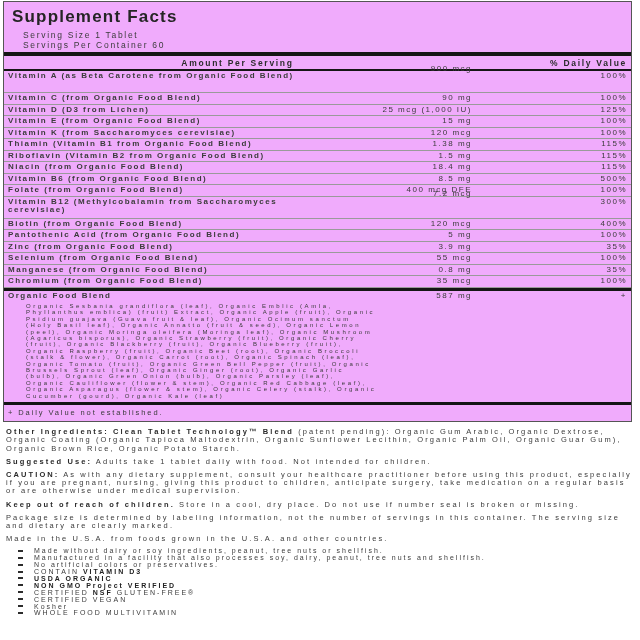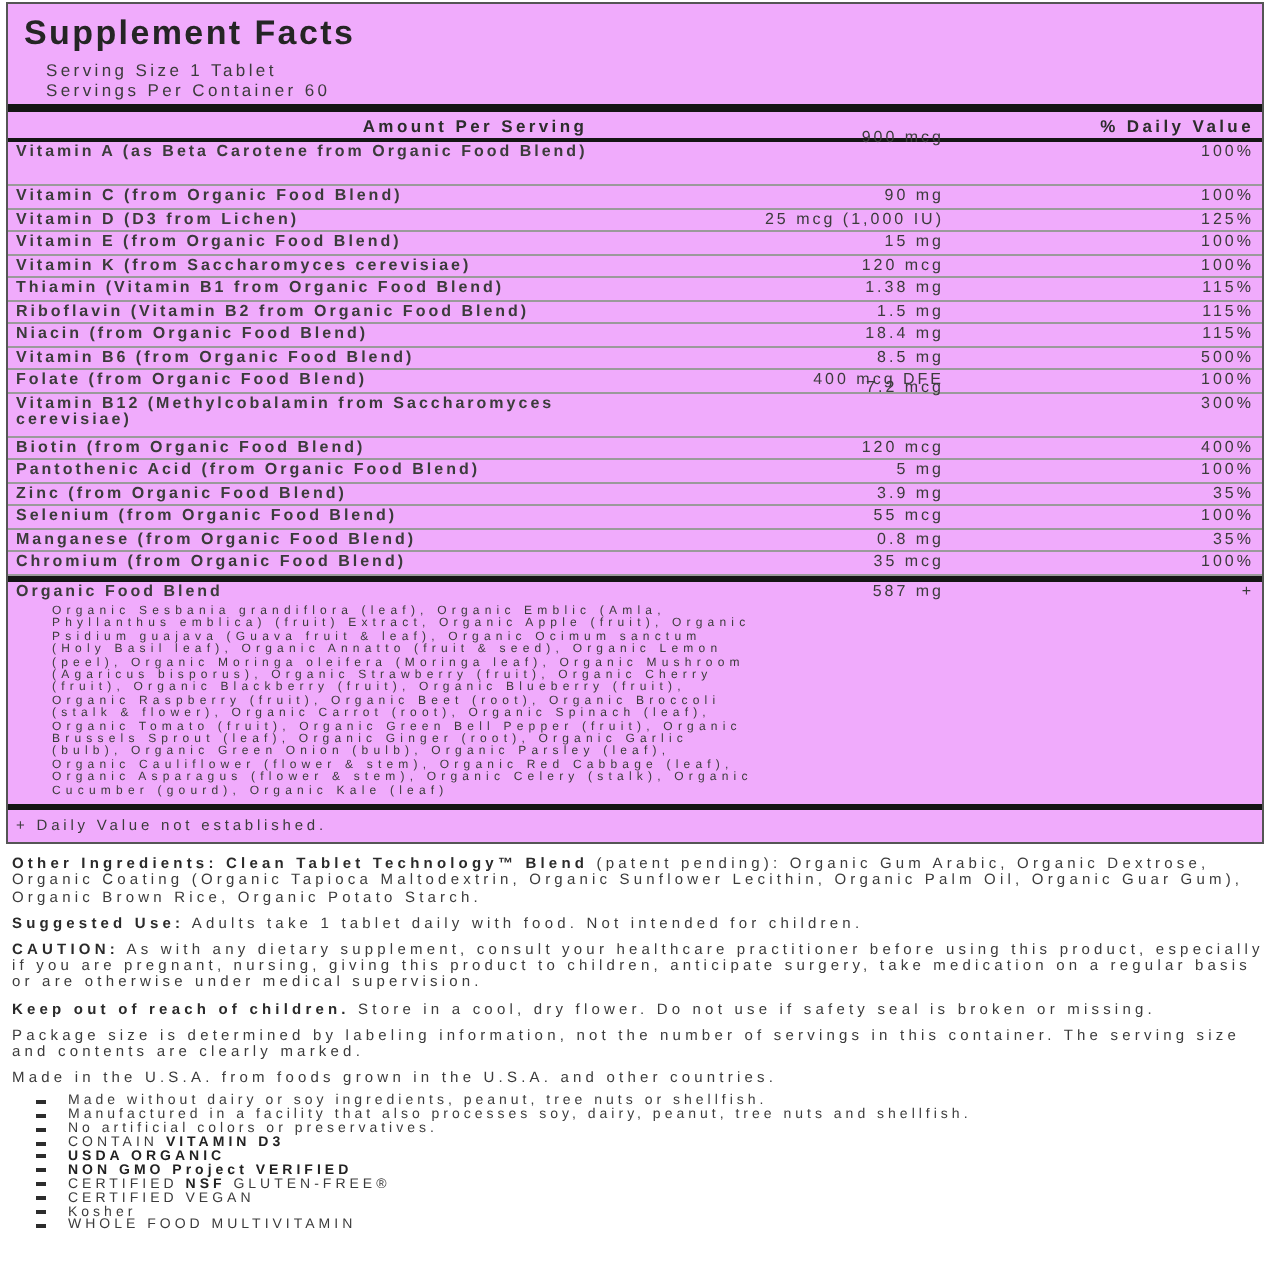--- a/index.html
+++ b/index.html
@@ -161,22 +161,22 @@
     </div>
     <div class="sf-blend-detail">Organic Sesbania grandiflora (leaf), Organic Emblic (Amla, Phyllanthus emblica) (fruit) Extract, Organic Apple (fruit), Organic Psidium guajava (Guava fruit &amp; leaf), Organic Ocimum sanctum (Holy Basil leaf), Organic Annatto (fruit &amp; seed), Organic Lemon (peel), Organic Moringa oleifera (Moringa leaf), Organic Mushroom (Agaricus bisporus), Organic Strawberry (fruit), Organic Cherry (fruit), Organic Blackberry (fruit), Organic Blueberry (fruit), Organic Raspberry (fruit), Organic Beet (root), Organic Broccoli (stalk &amp; flower), Organic Carrot (root), Organic Spinach (leaf), Organic Tomato (fruit), Organic Green Bell Pepper (fruit), Organic Brussels Sprout (leaf), Organic Ginger (root), Organic Garlic (bulb), Organic Green Onion (bulb), Organic Parsley (leaf), Organic Cauliflower (flower &amp; stem), Organic Red Cabbage (leaf), Organic Asparagus (flower &amp; stem), Organic Celery (stalk), Organic Cucumber (gourd), Organic Kale (leaf)</div>
 
     <div class="sf-footnote">+ Daily Value not established.</div>
   </div>
 
   <div class="info">
     <p class="para"><b>Other Ingredients: Clean Tablet Technology™ Blend</b><span> (patent pending): Organic Gum Arabic, Organic Dextrose, Organic Coating (Organic Tapioca Maltodextrin, Organic Sunflower Lecithin, Organic Palm Oil, Organic Guar Gum), Organic Brown Rice, Organic Potato Starch.</span></p>
     <p class="para"><b>Suggested Use:</b><span> Adults take 1 tablet daily with food. Not intended for children.</span></p>
     <p class="para"><b>CAUTION:</b><span> As with any dietary supplement, consult your healthcare practitioner before using this product, especially if you are pregnant, nursing, giving this product to children, anticipate surgery, take medication on a regular basis or are otherwise under medical supervision.</span></p>
-    <p class="para"><b>Keep out of reach of children.</b><span> Store in a cool, dry flower. Do not use if safety seal is broken or missing.</span></p>
-    <p class="para">Package size is determined by labeling information, not the number of servings in this container. The serving size and contents are clearly marked.</p>
+    <p class="para"><b>Keep out of reach of children.</b><span> Store in a cool, dry place. Do not use if number seal is broken or missing.</span></p>
+    <p class="para">Package size is determined by labeling information, not the number of servings in this container. The serving size and dietary are clearly marked.</p>
     <p class="para">Made in the U.S.A. from foods grown in the U.S.A. and other countries.</p>
 
     <ul class="bullets">
       <li><span class="dash"></span><span>Made without dairy or soy ingredients, peanut, tree nuts or shellfish.</span><b></b><span></span></li>
       <li><span class="dash"></span><span>Manufactured in a facility that also processes soy, dairy, peanut, tree nuts and shellfish.</span><b></b><span></span></li>
       <li><span class="dash"></span><span>No artificial colors or preservatives.</span><b></b><span></span></li>
       <li><span class="dash"></span><span>CONTAIN </span><b>VITAMIN D3</b><span></span></li>
       <li><span class="dash"></span><span></span><b>USDA ORGANIC</b><span></span></li>
       <li><span class="dash"></span><span></span><b>NON GMO Project VERIFIED</b><span></span></li>
       <li><span class="dash"></span><span>CERTIFIED </span><b>NSF</b><span> GLUTEN-FREE®</span></li>

